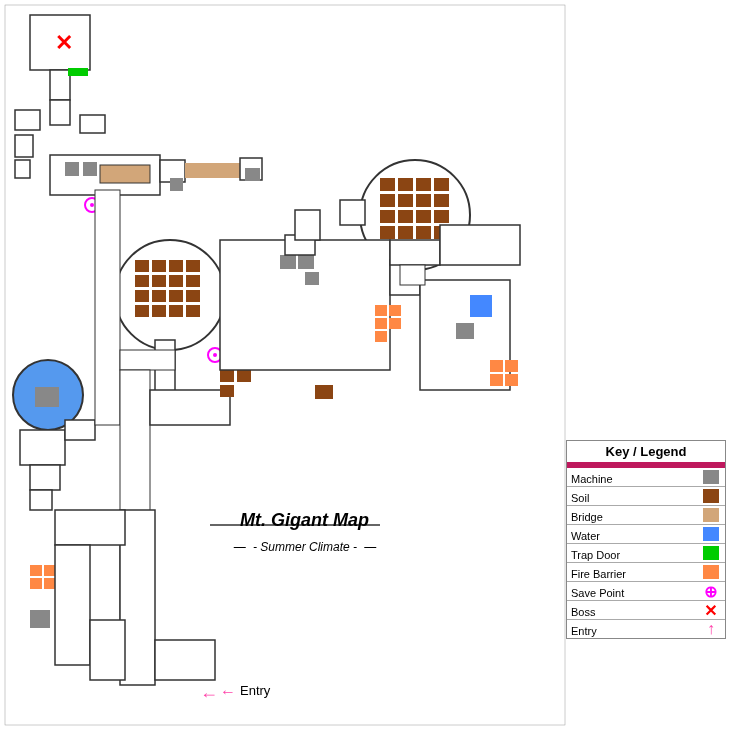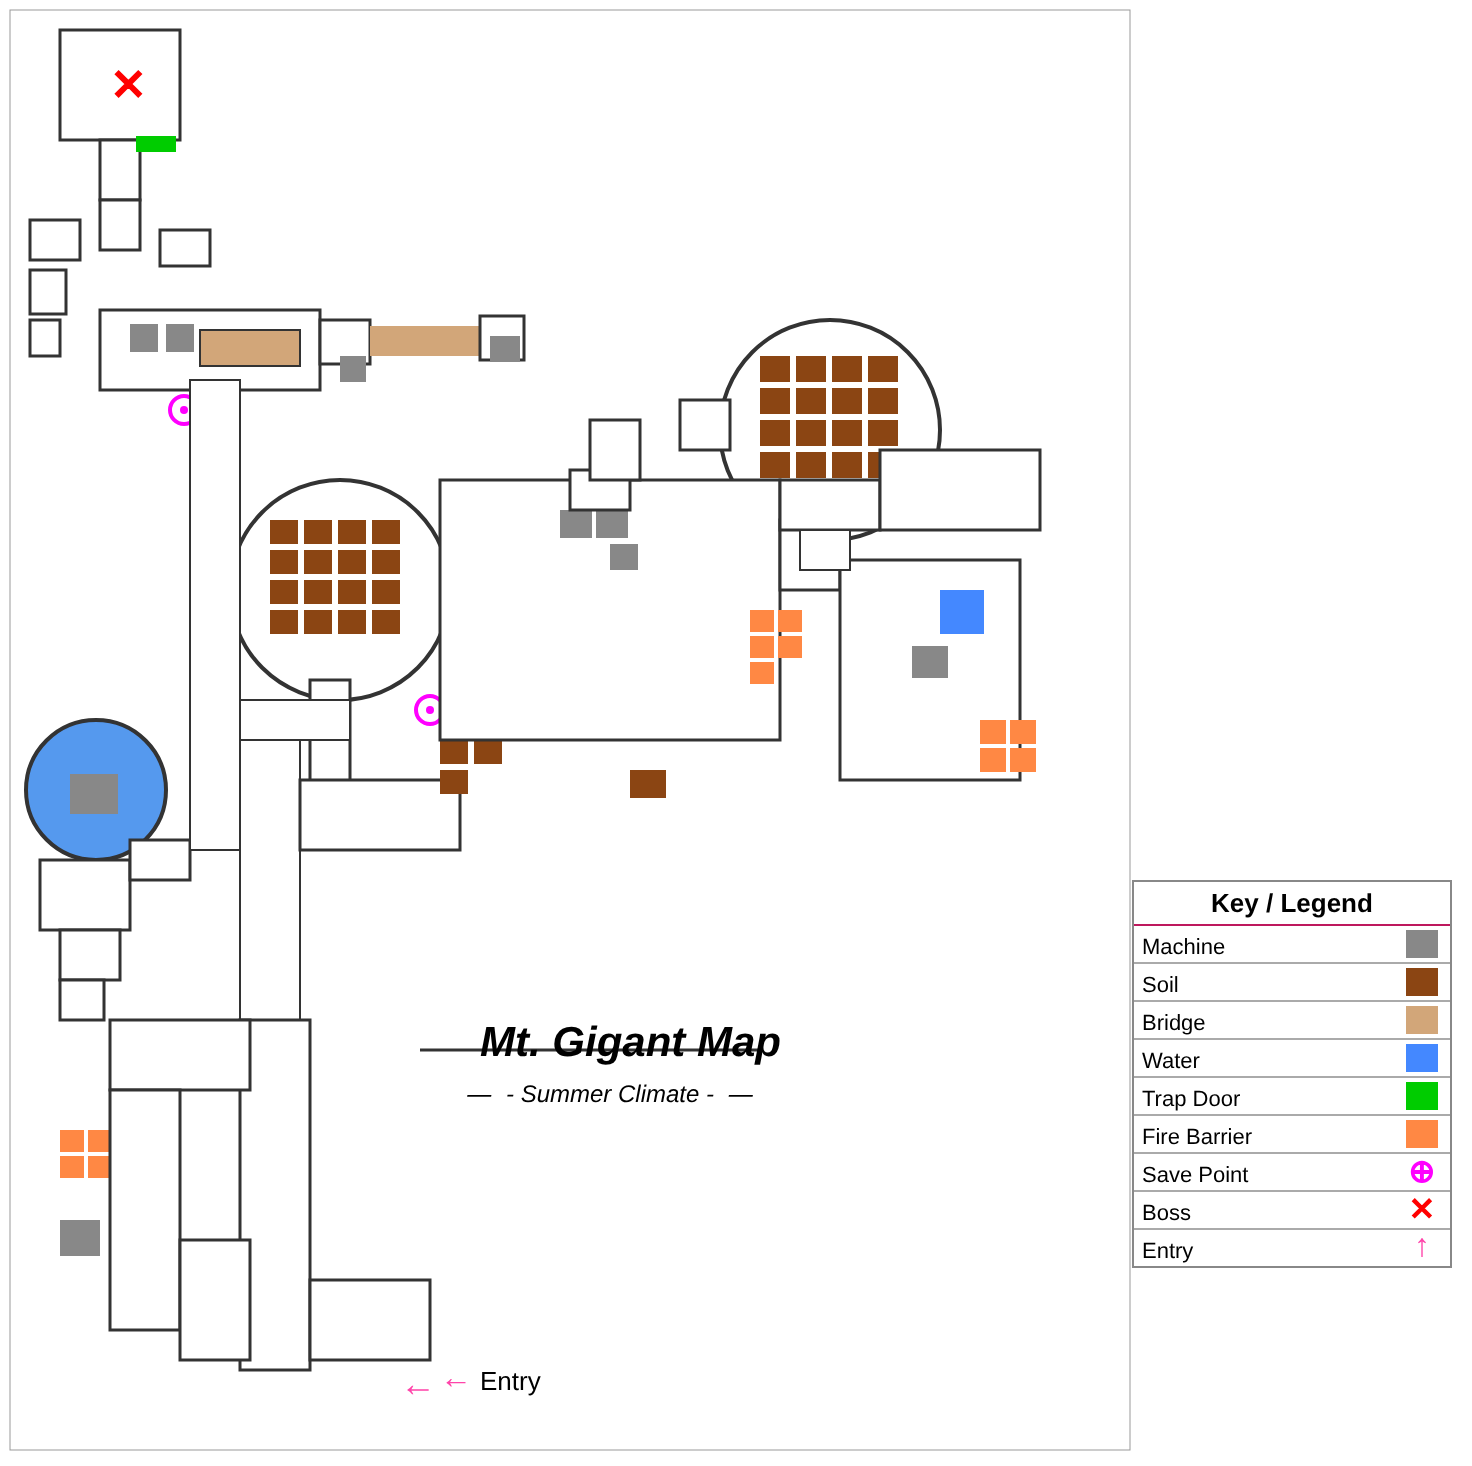--- a/index.html
+++ b/index.html
@@ -51,21 +51,21 @@
       right: 10px;
       border: 1px solid #888;
       background: #fff;
       width: 160px;
     }
     .legend-title {
       text-align: center;
       font-size: 13px;
       font-weight: bold;
       padding: 3px;
-      border-bottom: 1px solid #be185d;
+      border-bottom: 6px solid #be185d;
     }
     .legend-row {
       display: flex;
       align-items: flex-end;
       border-bottom: 1px solid #aaa;
       padding: 1px 4px;
       font-size: 11px;
     }
     .legend-row:last-child {
       border-bottom: none;
@@ -85,21 +85,21 @@
       height: 14px;
       display: inline-block;
     }
 
     
     .map-label {
       position: absolute;
       top: 510px;
       left: 240px;
       text-align: center;
-      font-size: 21px;
+      font-size: 18px;
       font-style: italic;
       font-weight: bold;
     }
     .map-sublabel {
       position: absolute;
       top: 540px;
       left: 215px;
       text-align: center;
       font-size: 12px;
       font-style: italic;

